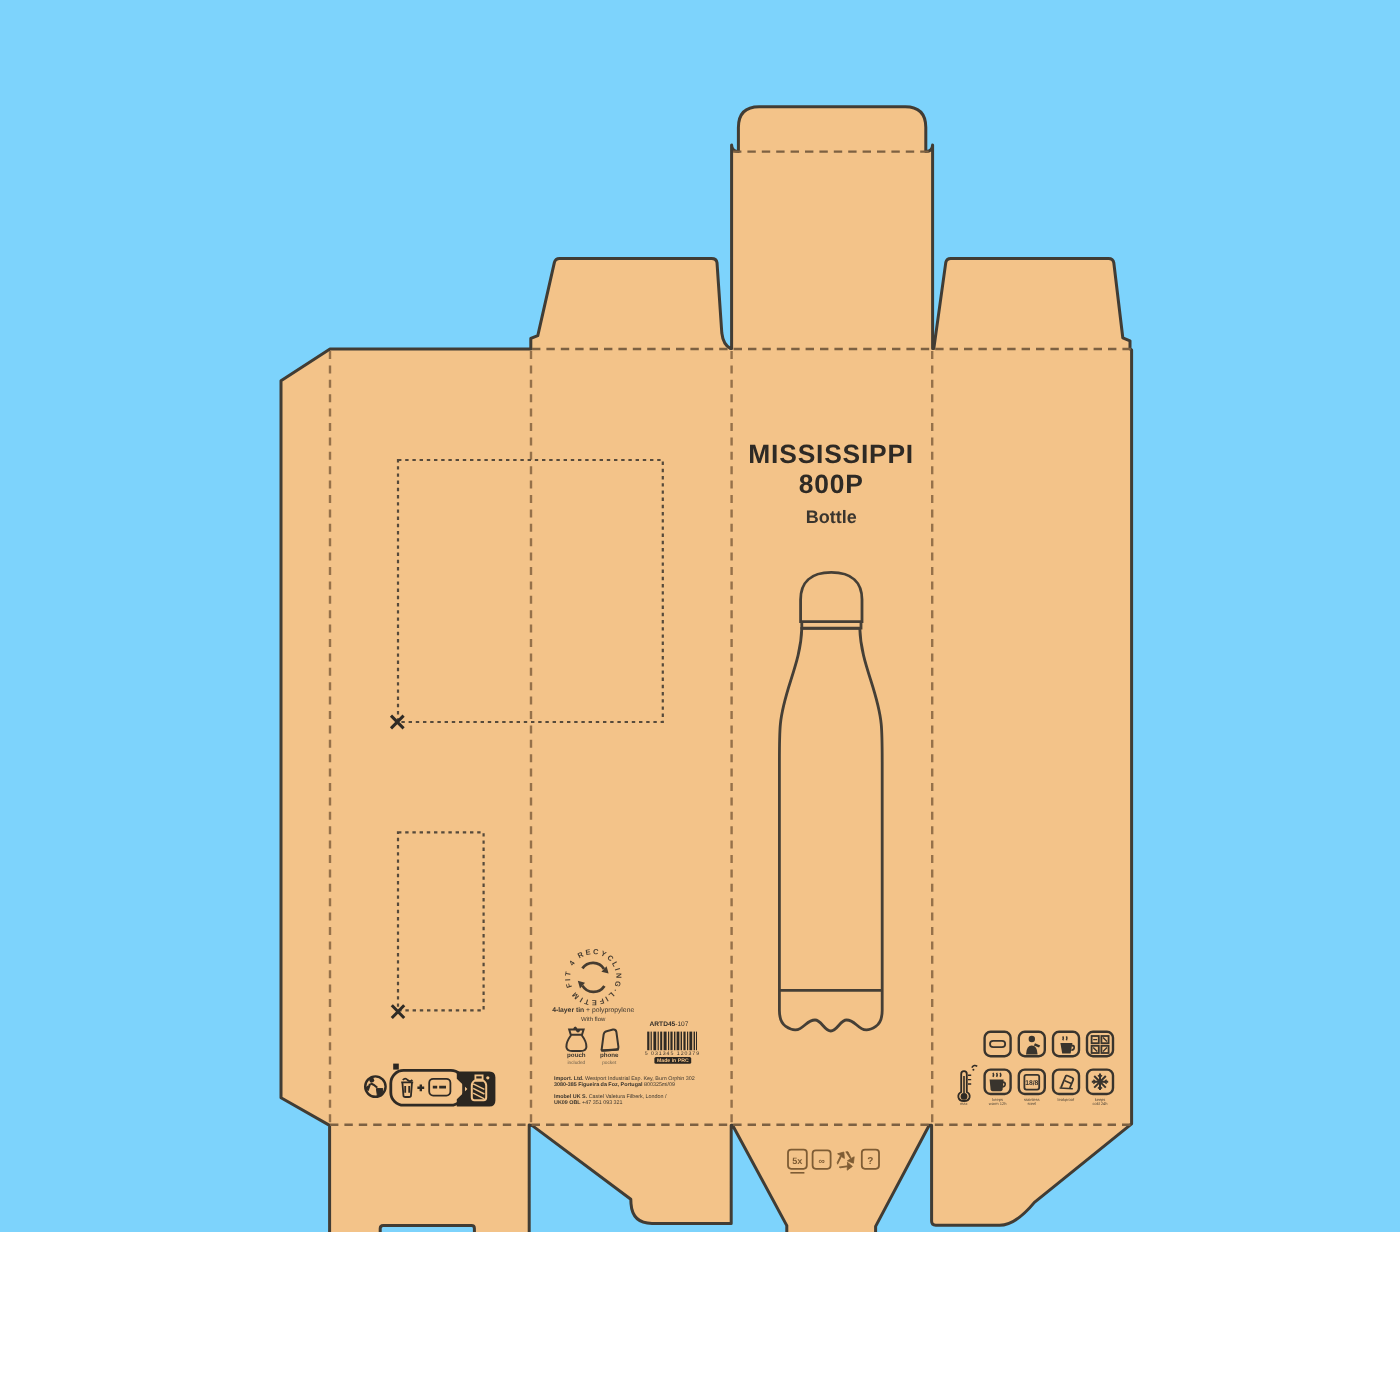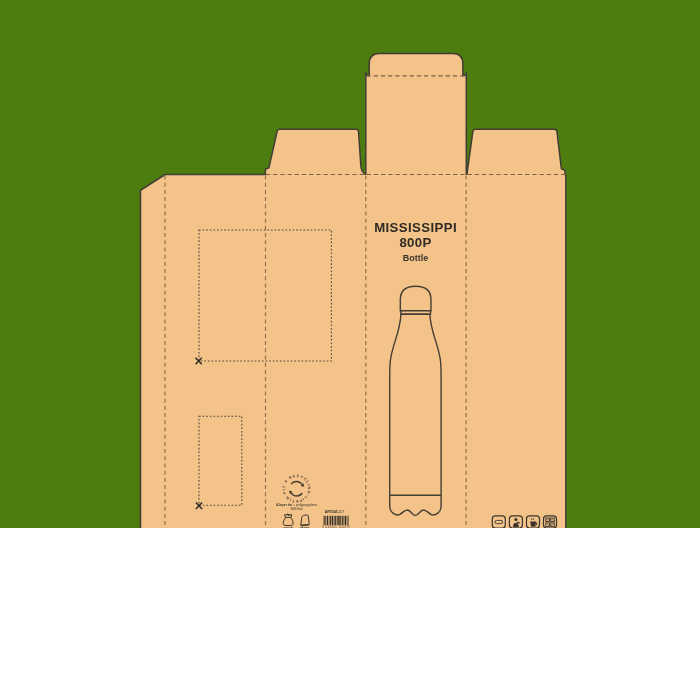--- a/index.html
+++ b/index.html
@@ -1,16 +1,16 @@
 <!DOCTYPE html>
 <html><head>
 <meta charset="utf-8">
 <style>
   html,body{margin:0;padding:0;background:#ffffff;}
-  .wrap{width:700px;height:528px;position:relative;background:#4d7c0f;overflow:hidden;}
+  .wrap{width:700px;height:616px;position:relative;background:#7dd3fc;overflow:hidden;}
   svg{position:absolute;left:0;top:0;}
   text{font-family:"Liberation Sans", sans-serif;}
 </style>
 </head>
 <body>
 <div class="wrap">
 <svg width="700" height="700" viewBox="0 0 700 700">
 
   <path id="body" fill="#f3c389" stroke="#413c34" stroke-width="1.5" stroke-linejoin="round" d="
     M165,174.5

